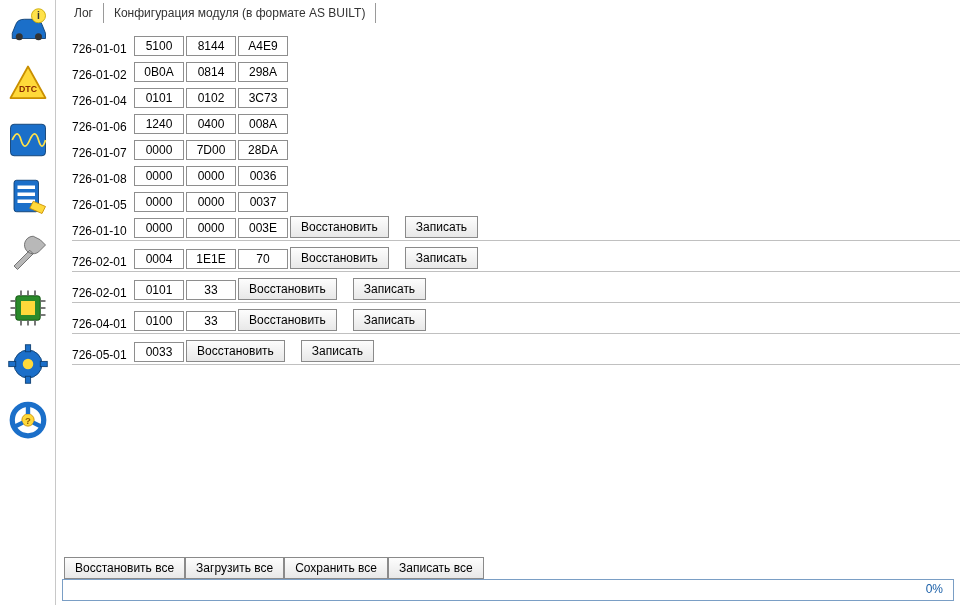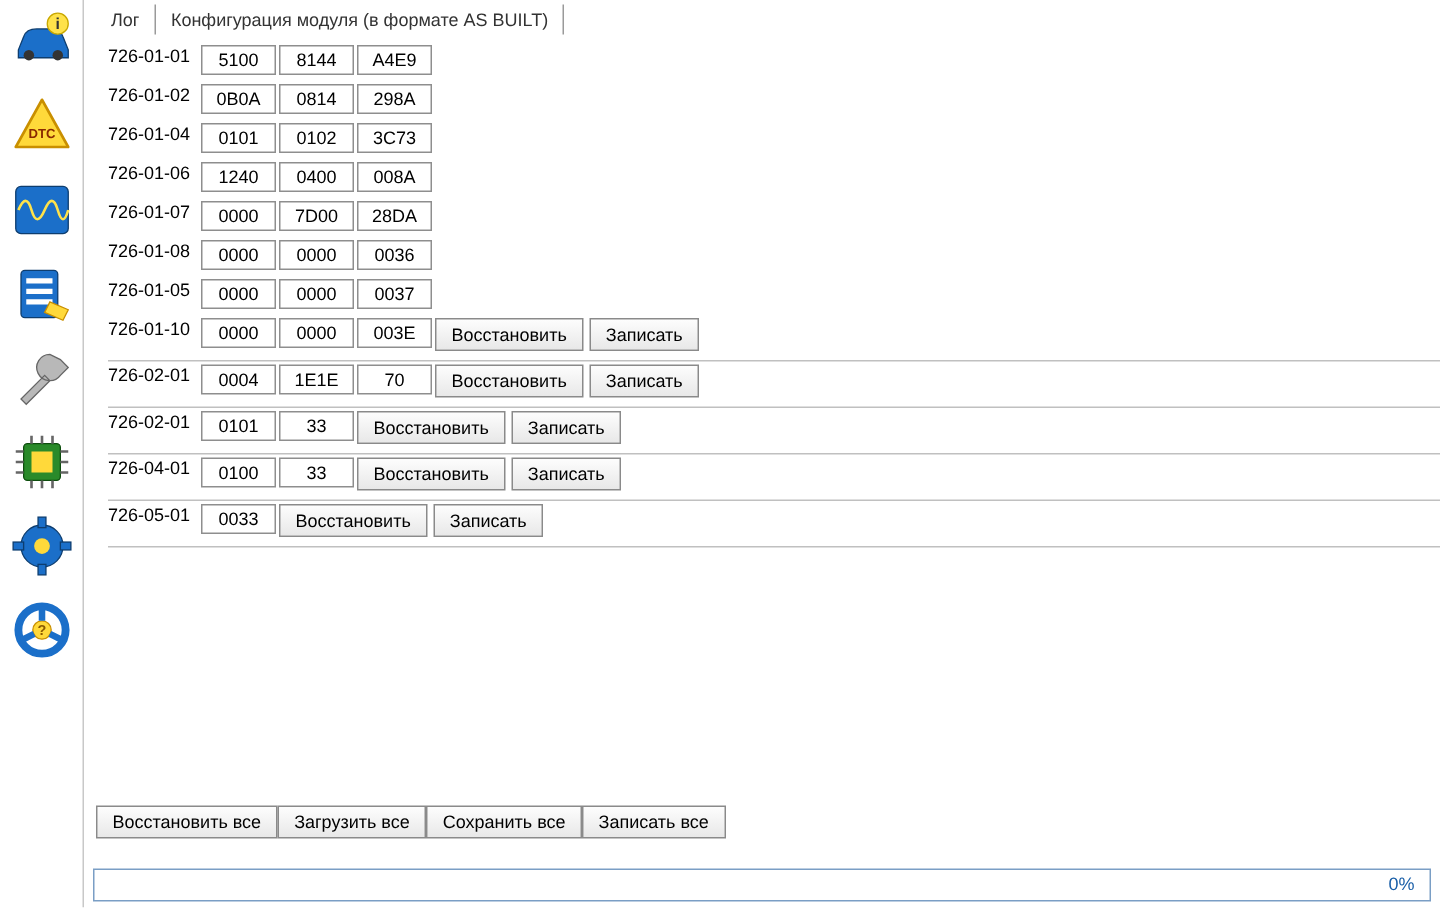--- a/index.html
+++ b/index.html
@@ -54,21 +54,21 @@
       background: #fff;
     }
     .tab.active {
       font-weight: normal;
     }
     .grid {
       padding: 4px 0 0 10px;
     }
     .row {
       display: flex;
-      align-items: flex-start;
+      align-items: flex-end;
       height: 26px;
       margin-bottom: 0;
     }
     .row-label {
       width: 62px;
       text-align: left;
       font-size: 12px;
       color: #000;
       padding-right: 4px;
     }
@@ -83,37 +83,37 @@
       padding: 1px 0;
       background: #fff;
     }
     .btn {
       height: 22px;
       border: 1px solid #8a8a8a;
       background: linear-gradient(#fdfdfd, #e8e8e8);
       font-size: 12px;
       font-family: Tahoma, Arial, sans-serif;
       padding: 0 10px;
-      margin-right: 4px;
+      margin-right: 16px;
       cursor: pointer;
     }
     .hr {
       border: none;
       border-top: 1px solid #c0c0c0;
       margin: 2px 0 2px 0;
     }
     .bottom-bar {
       position: absolute;
       left: 62px;
       right: 6px;
       bottom: 4px;
     }
     .bottom-buttons {
       display: flex;
-      margin-bottom: 20px;
+      margin-bottom: 0;
       padding-left: 2px;
     }
     .bottom-buttons .btn {
       border-right: 1px solid #8a8a8a;
       margin-right: 0;
       border-radius: 0;
     }
     .progress-wrap {
       position: relative;
       height: 22px;

